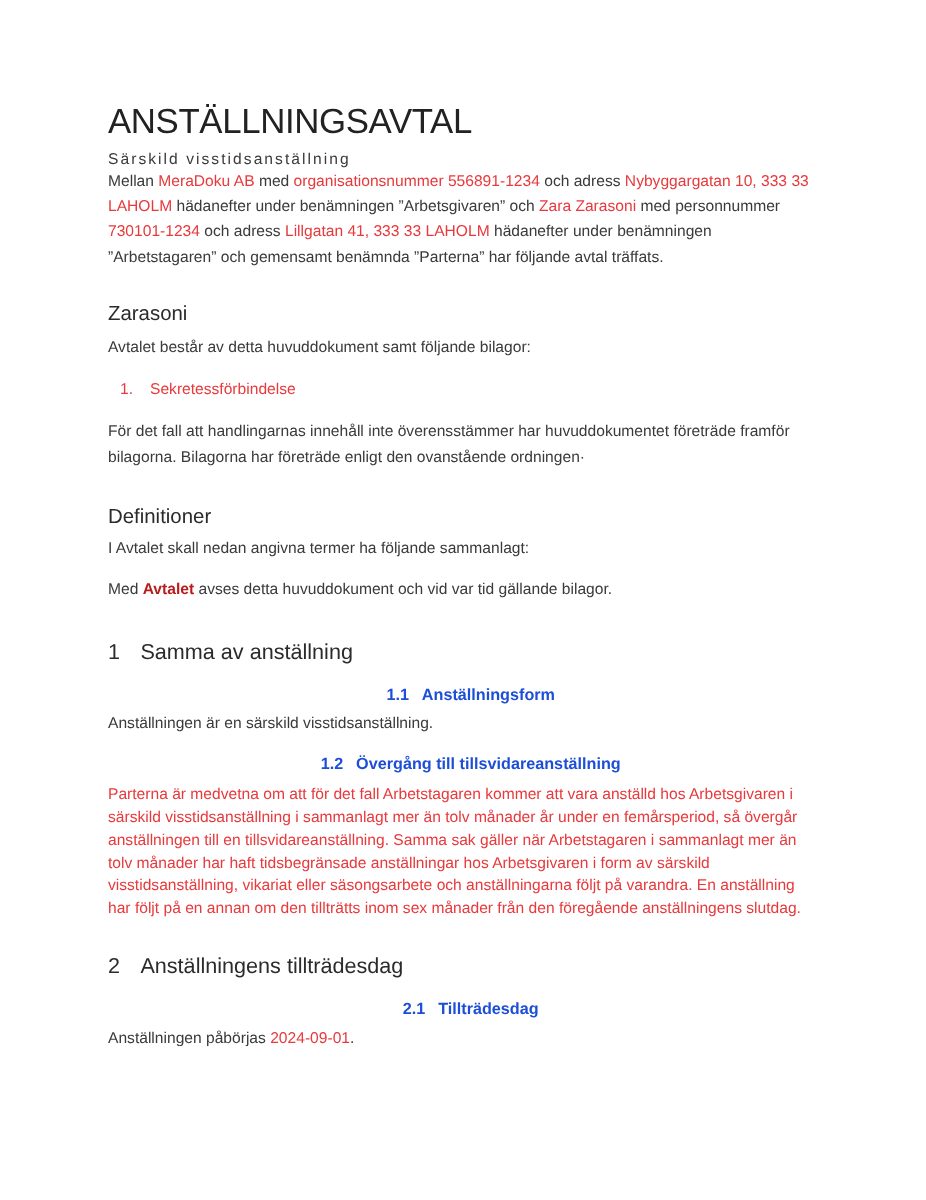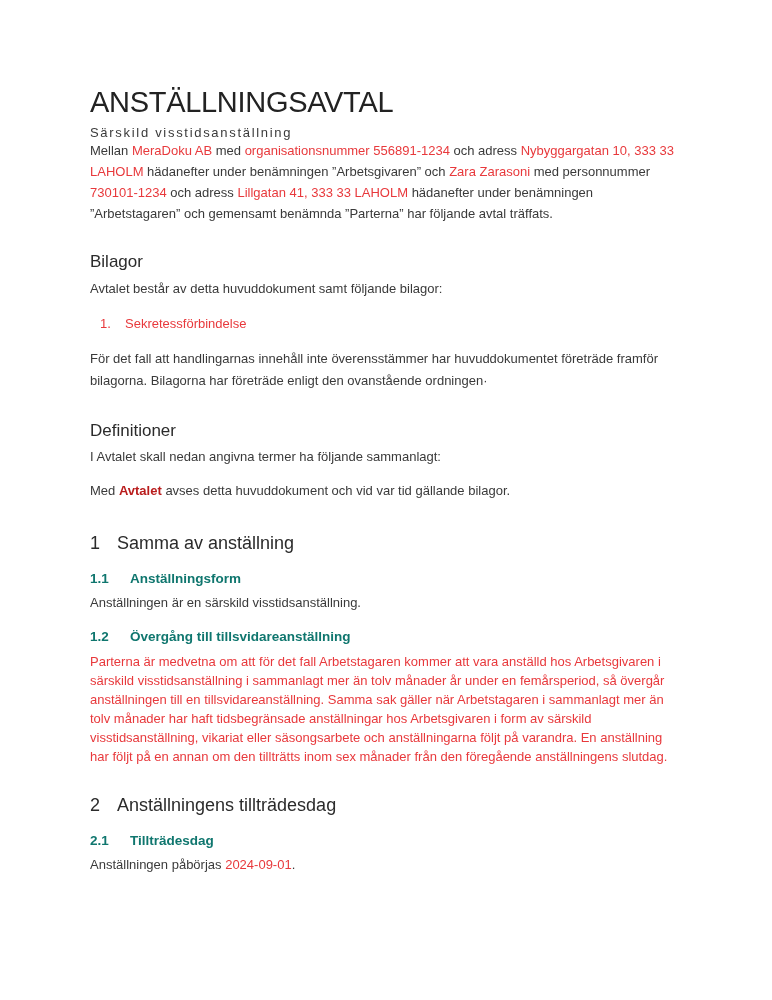--- a/index.html
+++ b/index.html
@@ -22,40 +22,40 @@
   .bilagor-lead{margin-top:5px;}
   .list-item{margin-top:16px;padding-left:10px;font-size:13px;line-height:18px;}
   .list-item .num{display:inline-block;width:25px;}
   .note{margin-top:15px;line-height:22px;}
   .sec-def{margin-top:28px;}
   .def-lead{margin-top:4px;}
   .def-p{margin-top:13px;}
   .def-p b{font-weight:700;color:#b91c1c;}
   .h1{font-size:18px;font-weight:400;color:#2b2b2b;margin-top:30px;line-height:24px;}
   .h1 .h1num{display:inline-block;width:27px;}
-  .h3{font-size:13.5px;font-weight:700;color:#0f766e;margin-top:15px;line-height:18px;}
+  .h3{font-size:13.5px;font-weight:700;color:#1d4ed8;margin-top:15px;line-height:18px;text-align:center;}
   .h3 .h3num{display:inline-block;width:40px;}
   .p-after-h3{margin-top:4px;}
   .tight{line-height:19px;margin-top:6px;}
   .h1.s2{margin-top:27px;}
   .page-number{position:absolute;top:910px;left:0;width:100%;text-align:center;font-size:18px;color:#333333;}
   .footer-meta{position:absolute;left:90px;top:884px;font-size:9.5px;line-height:13px;color:#2f2f2f;}
 </style>
 </head>
 <body>
 
 <div class="page">
   <div class="content">
 
     <div class="doc-title">ANSTÄLLNINGSAVTAL</div>
     <div class="doc-subtitle">Särskild visstidsanställning</div>
 
     <p class="body intro"><span>Mellan </span><span class="red">MeraDoku AB</span><span> med </span><span class="red">organisationsnummer 556891-1234</span><span> och adress </span><span class="red">Nybyggargatan 10, 333 33 LAHOLM</span><span> hädanefter under benämningen ”Arbetsgivaren” och </span><span class="red">Zara Zarasoni</span><span> med personnummer </span><span class="red">730101-1234</span><span> och adress </span><span class="red">Lillgatan 41, 333 33 LAHOLM</span><span> hädanefter under benämningen ”Arbetstagaren” och gemensamt benämnda ”Parterna” har följande avtal träffats.</span></p>
 
-    <h2 class="h2 sec-bilagor">Bilagor</h2>
+    <h2 class="h2 sec-bilagor">Zarasoni</h2>
     <p class="body bilagor-lead">Avtalet består av detta huvuddokument samt följande bilagor:</p>
 
     <div class="list-item"><span class="red num">1.</span><span class="red">Sekretessförbindelse</span></div>
 
     <p class="body note">För det fall att handlingarnas innehåll inte överensstämmer har huvuddokumentet företräde framför bilagorna. Bilagorna har företräde enligt den ovanstående ordningen·</p>
 
     <h2 class="h2 sec-def">Definitioner</h2>
     <p class="body def-lead">I Avtalet skall nedan angivna termer ha följande sammanlagt:</p>
     <p class="body def-p"><span>Med </span><b>Avtalet</b><span> avses detta huvuddokument och vid var tid gällande bilagor.</span></p>
 

